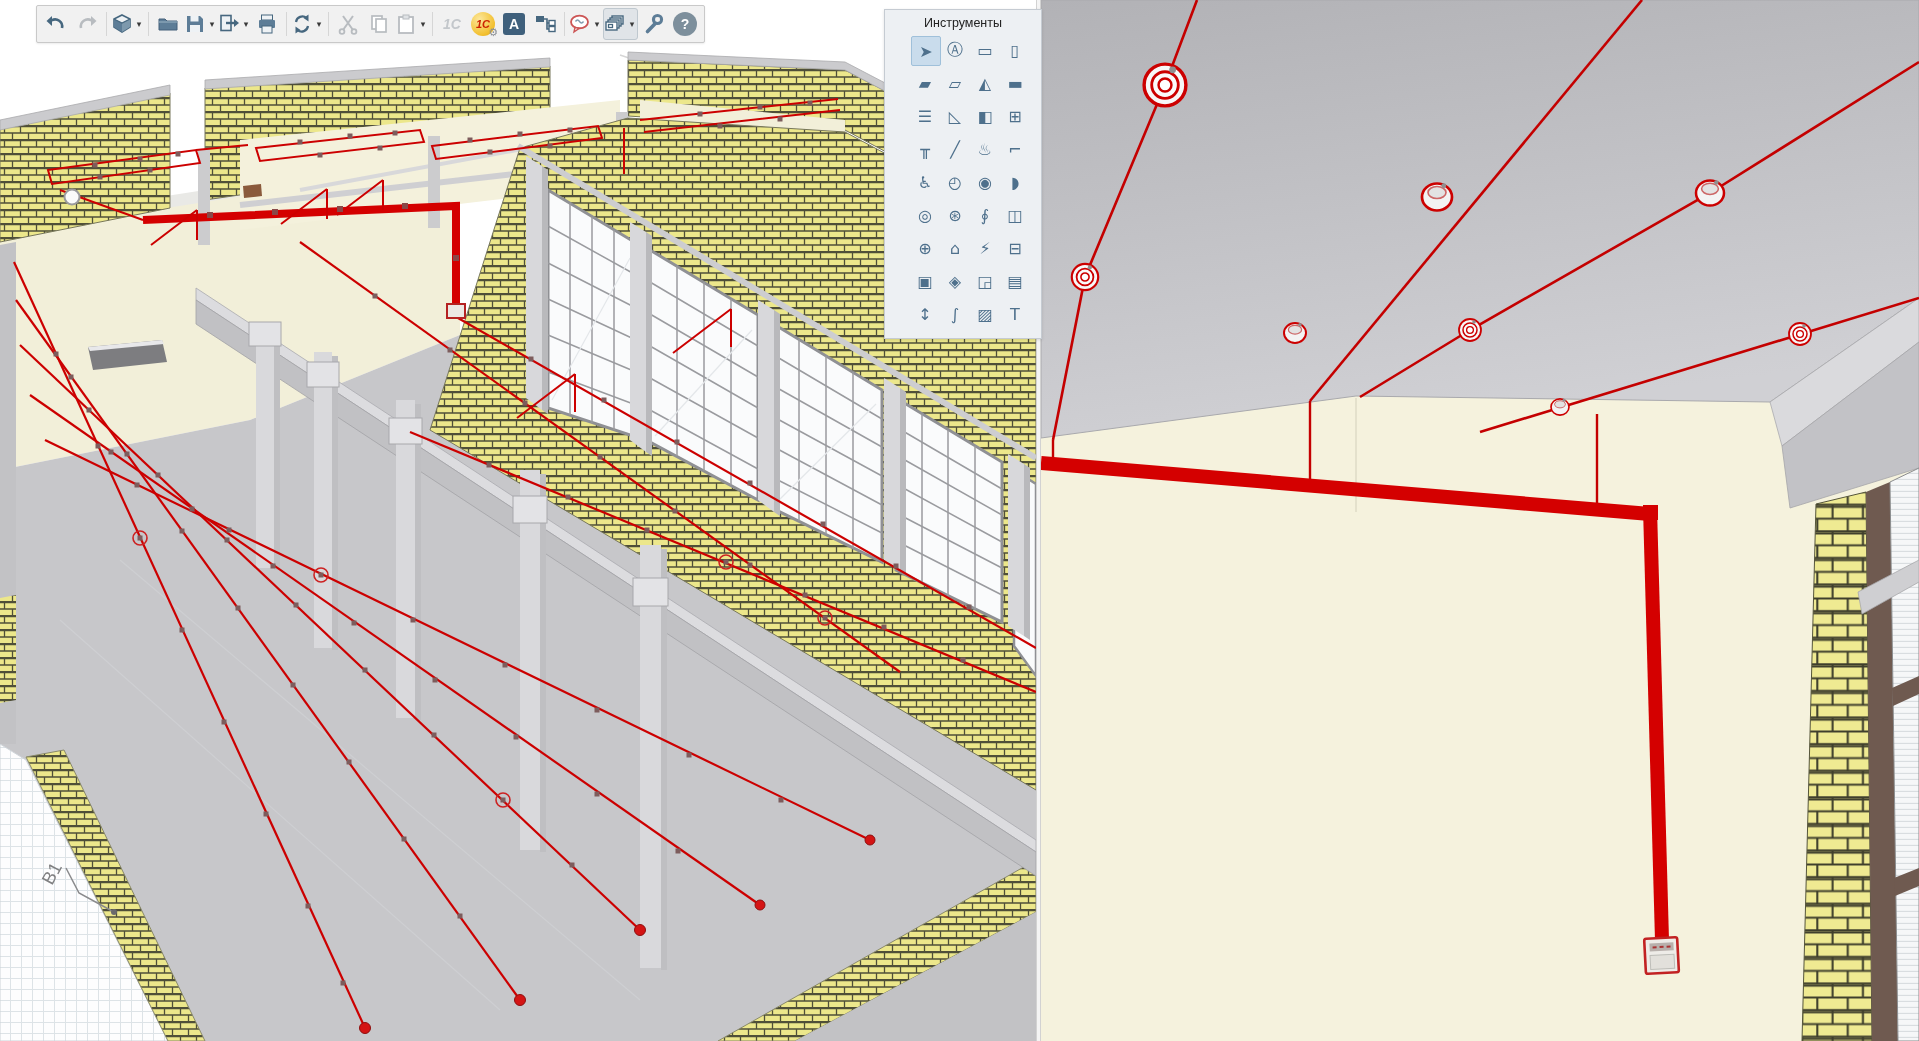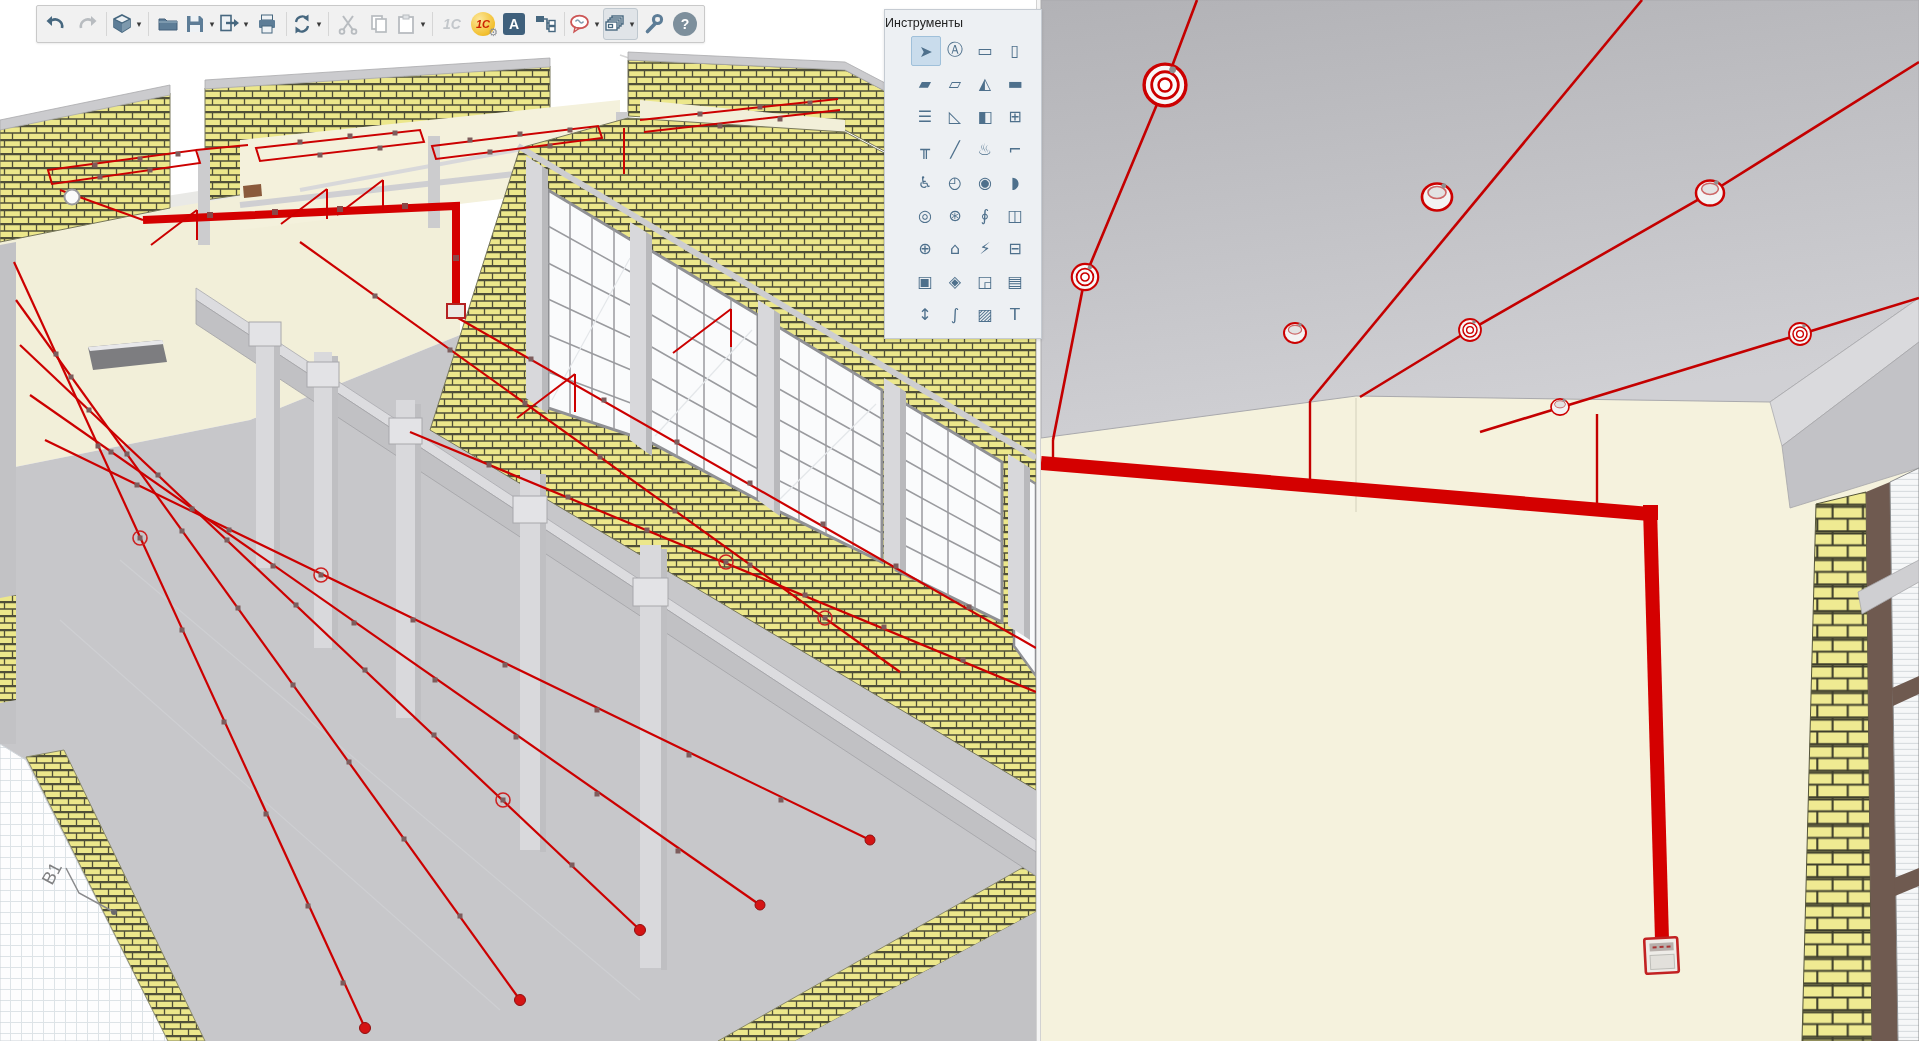--- a/index.html
+++ b/index.html
@@ -25,21 +25,21 @@
   .oneCBall .gear{position:absolute;right:-3px;bottom:-3px;font-size:11px;color:#8b8f94;
             font-family:"DejaVu Sans",sans-serif}
   .aBadge{width:22px;height:22px;border-radius:3px;background:#3f607c;color:#fff;
           font-weight:bold;font-size:14px;display:flex;align-items:center;justify-content:center}
   .helpBall{width:24px;height:24px;border-radius:50%;background:#7d8f9c;color:#fff;
           font-weight:bold;font-size:14px;display:flex;align-items:center;justify-content:center}
 
   
   .tools-panel{position:absolute;left:884px;top:9px;width:156px;height:328px;
                background:#edf0f3;border:1px solid #c5cbd2;box-shadow:0 1px 3px rgba(0,0,0,.12)}
-  .tools-title{font-size:12.5px;color:#222;text-align:left;padding-top:6px}
+  .tools-title{font-size:12.5px;color:#222;text-align:center;padding-top:6px}
   .tool-grid{margin:6px 6px 0 26px;display:grid;grid-template-columns:repeat(4,30px);
              grid-auto-rows:33px}
   .tool-cell{width:28px;height:28px;display:flex;align-items:center;justify-content:center;
              border-radius:2px;font-family:"DejaVu Sans",sans-serif;font-size:16px;color:#4e708c}
   .tool-cell.selected{background:#c9dcec;border:1px solid #9fc0da}
 </style>
 </head>
 <body>
 
 <svg class="scene" width="1919" height="1041" viewBox="0 0 1919 1041">

